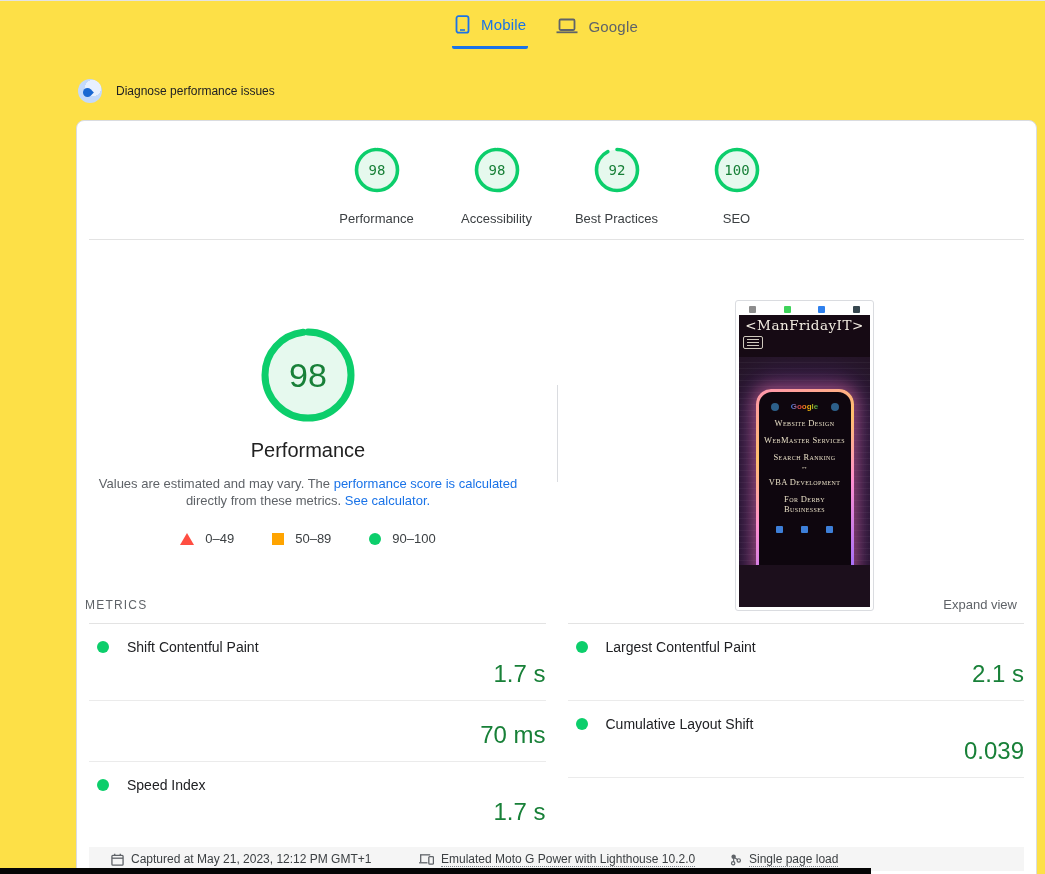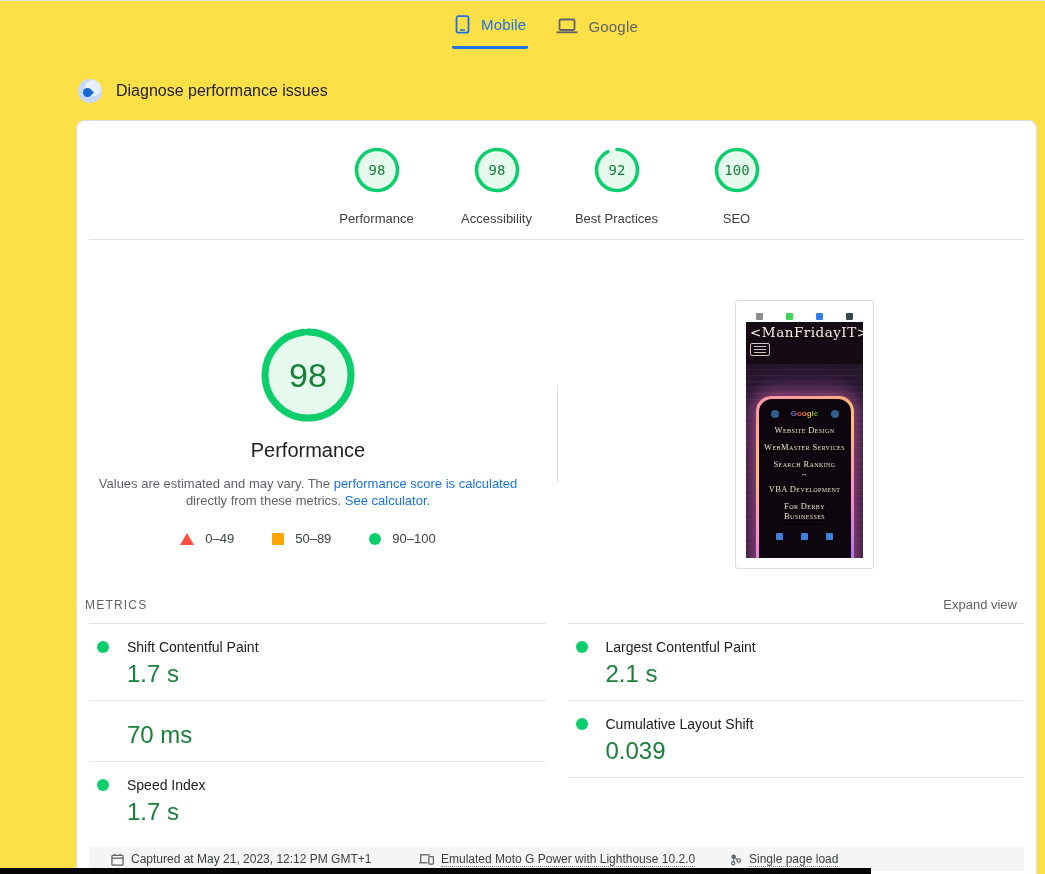--- a/index.html
+++ b/index.html
@@ -14,21 +14,21 @@
   .tab-mobile { border-bottom:3px solid #1a73e8; border-radius:0 0 2px 2px; }
   .tab-mobile .tab-label { color:#1a73e8; }
   .tab-desktop .tab-label { color:#5f6368; }
 
   
   .diagnose { position:absolute; left:78px; top:78px; display:flex; align-items:center; gap:14px; }
   .diag-icon { width:24px; height:24px; border-radius:50%;
     background:radial-gradient(circle at 62% 38%, #e8f0fe 0 38%, #c3d9fb 39% 100%); position:relative; }
   .diag-icon::after { content:""; position:absolute; left:5px; top:9px; width:9px; height:9px;
     border-radius:50% 0 50% 50%; background:#1967d2; transform:rotate(45deg); }
-  .diag-title { font-size:16px; font-weight:500; color:#202124; }
+  .diag-title { font-size:12px; font-weight:500; color:#202124; }
 
   
   .card { position:absolute; left:76px; top:119px; width:961px; height:800px;
     border:1px solid #dadce0; border-radius:8px; background:#fff; }
 
   
   .gauges-row { display:flex; justify-content:center; padding-top:25px; height:118px; }
   .gauge-block { width:120px; text-align:center; cursor:pointer; }
   .gauge-num { font-family:"DejaVu Sans Mono", monospace; font-size:14px; fill:#188038; }
   .gauge-label { margin-top:13px; font-size:13px; color:#3c4043; }
@@ -43,22 +43,22 @@
   .perf-desc { width:434px; margin:13px auto 0; font-size:13px; line-height:17px; color:#5f6368; }
   .perf-desc a { color:#1a73e8; text-decoration:none; cursor:pointer; }
   .legend { margin-top:22px; display:inline-flex; gap:38px; }
   .legend-item { display:flex; align-items:center; gap:11px; font-size:13px; color:#3c4043; }
   .lg-tri { width:0; height:0; border-left:7px solid transparent; border-right:7px solid transparent; border-bottom:12px solid #ff4e42; }
   .lg-sq { width:12px; height:12px; background:#ffa400; }
   .lg-ci { width:12px; height:12px; border-radius:50%; background:#0cce6b; }
   .vdivider { position:absolute; left:480px; top:145px; width:1px; height:97px; background:#dadce0; }
 
   
-  .thumbnail { position:absolute; left:658px; top:60px; width:139px; height:269px;
-    border:1px solid #dadce0; border-radius:3px; background:#fff; padding:10px; cursor:pointer;text-decoration:underline; }
+  .thumbnail { position:absolute; left:658px; top:60px; width:139px; height:311px;
+    border:1px solid #dadce0; border-radius:3px; background:#fff; padding:3px; cursor:pointer; }
   .thumb-inner { width:100%; height:100%; overflow:hidden; background:#1c0f1c; }
   .thumb-topstrip { height:11px; background:#fff; display:flex; align-items:center; justify-content:space-between; padding:0 10px; }
   .ts-ic { width:7px; height:7px; border-radius:1px; }
   .ts-mail { background:#8d8d8d; } .ts-wa { background:#3ed35a; } .ts-li { background:#2f80ed; } .ts-ph { background:#37474f; }
   .thumb-header { height:42px; background:#160a14; padding:2px 4px 0; }
   .thumb-title { font-family:"DejaVu Serif", serif; font-size:13.5px; color:#f3ede2; text-align:center; letter-spacing:.5px; white-space:nowrap; }
   .thumb-burger { width:20px; height:13px; border:1px solid #cfc9bd; border-radius:2px; margin-top:3px;
     display:flex; flex-direction:column; justify-content:space-evenly; padding:0 3px; }
   .thumb-burger i { display:block; height:1px; background:#cfc9bd; }
   .thumb-body { position:relative; height:208px; background:linear-gradient(#241526,#1d1020);
@@ -84,21 +84,21 @@
   .metrics-header { display:flex; justify-content:space-between; align-items:center; margin:8px 0 0; padding:0 19px 11px 8px; }
   .metrics-title { font-size:12px; letter-spacing:1.2px; color:#5f6368; font-weight:500; }
   .expand-view { font-size:13px; color:#5f6368; cursor:pointer; }
   .metrics-cols { display:grid; grid-template-columns:1fr 1fr; column-gap:22px; margin:0 12px; }
   .mcol { border-top:1px solid #e3e3e3; }
   .metric-row { padding:15px 0 12px 8px; }
   .metric-row.bordered { border-bottom:1px solid #ebebeb; }
   .metric-head { display:flex; align-items:center; gap:18px; }
   .metric-dot { width:12px; height:12px; border-radius:50%; background:#0cce6b; flex:none; }
   .metric-label { font-size:14px; color:#202124; }
-  .metric-value { margin:5px 0 0 30px; font-size:24px; color:#188038; }
+  .metric-value { margin:5px 0 0 30px; font-size:24px; color:#188038;text-align:right; }
 
   
   .report-footer { margin:9px 12px 0; background:#f5f5f5; height:24px;
     display:grid; grid-template-columns:308px 310px auto; align-items:center; padding-left:22px;
     font-size:12px; color:#3c4043; }
   .foot-item { display:flex; align-items:center; gap:7px; white-space:nowrap; }
   .foot-item svg { flex:none; }
   .foot-link { border-bottom:1px dotted #80868b; cursor:pointer; }
 
   .bottom-bar { position:absolute; left:0; top:867px; width:871px; height:7px; background:#050505; }

